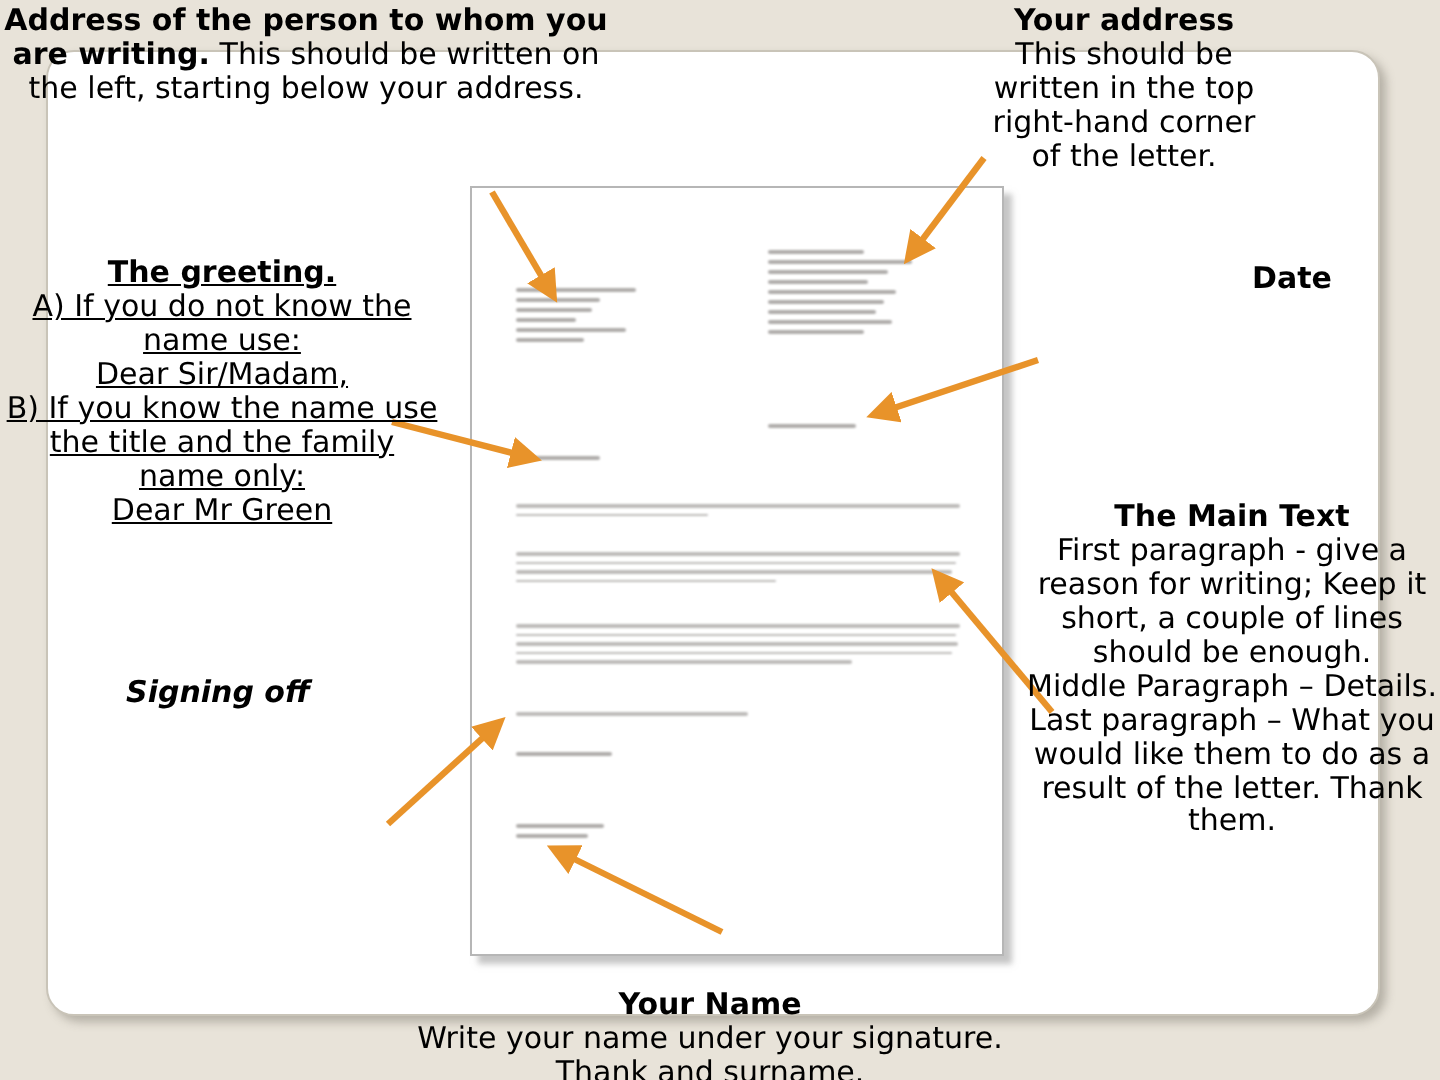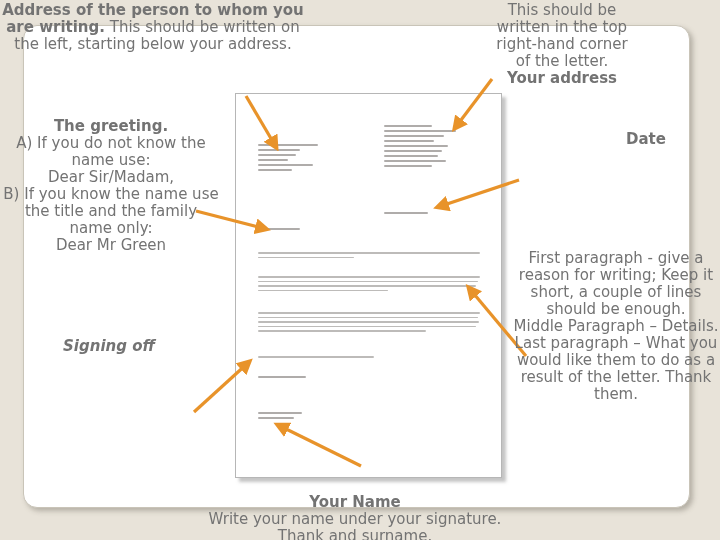--- a/index.html
+++ b/index.html
@@ -60,33 +60,33 @@
     position: absolute;
     left: 0; top: 0;
     width: 720px; height: 540px;
     pointer-events: none;
   }
 
   
   .caption {
     position: absolute;
     font-family: "DejaVu Sans", sans-serif;
-    color: #737373;
+    color: #000000;
     text-align: center;
     line-height: 1.13;
     font-size: 15px;
   }
   .caption .hdr {
     font-weight: bold;
     display: inline;
   }
   .caption p { margin: 0; }
 
   #cap-recipient-address { left: 2px;  top: 2px;   width: 302px; }
-  #cap-greeting          { left: 2px;  top: 118px; width: 218px; }
+  #cap-greeting          { left: 2px;  top: 128px; width: 218px; text-decoration: underline; }
   #cap-signing-off       { left: 0px;  top: 338px; width: 218px; font-style: italic; }
   #cap-your-address      { left: 494px; top: 2px;  width: 136px; }
   #cap-date              { left: 544px; top: 131px; width: 204px; text-align: center; }
   #cap-main-text         { left: 512px; top: 250px; width: 208px; }
   #cap-your-name         { left: 185px; top: 494px; width: 340px; }
 </style>
 </head>
 <body>
 
 <div id="slide-panel"></div>
@@ -184,29 +184,30 @@
 Dear Sir/Madam,
 B) If you know the name use the title and the family name only:
 Dear Mr Green</p>
 </div>
 
 <div class="caption" id="cap-signing-off">
   <p><span class="hdr">Signing off</span></p>
 </div>
 
 <div class="caption" id="cap-your-address">
+  <p><span class="hdr">Your address</span></p>
   <p>This should be written in the top right-hand corner of the letter.</p>
-  <p><span class="hdr">Your address</span></p>
 </div>
 
 <div class="caption" id="cap-date">
   <p><span class="hdr">Date</span></p>
 </div>
 
 <div class="caption" id="cap-main-text">
+  <p><span class="hdr">The Main Text</span></p>
   <p style="white-space:pre-line;">First paragraph  - give a reason for writing; Keep it short, a couple of lines should be enough.
 Middle Paragraph – Details.
 Last paragraph – What you would like them to do as a result of the letter. Thank them.</p>
 </div>
 
 <div class="caption" id="cap-your-name">
   <p><span class="hdr">Your Name</span></p>
   <p style="white-space:pre-line;">Write your name under your signature.
 Thank and surname.</p>
 </div>

